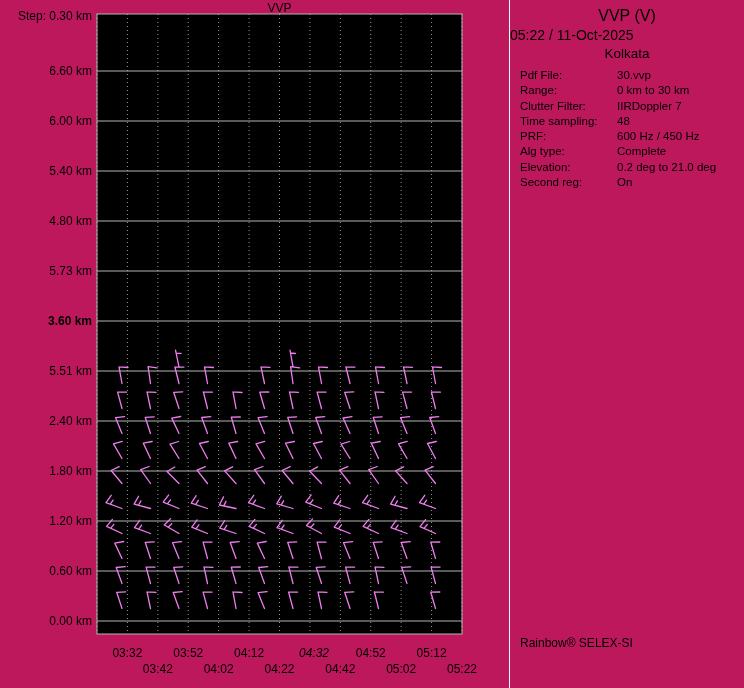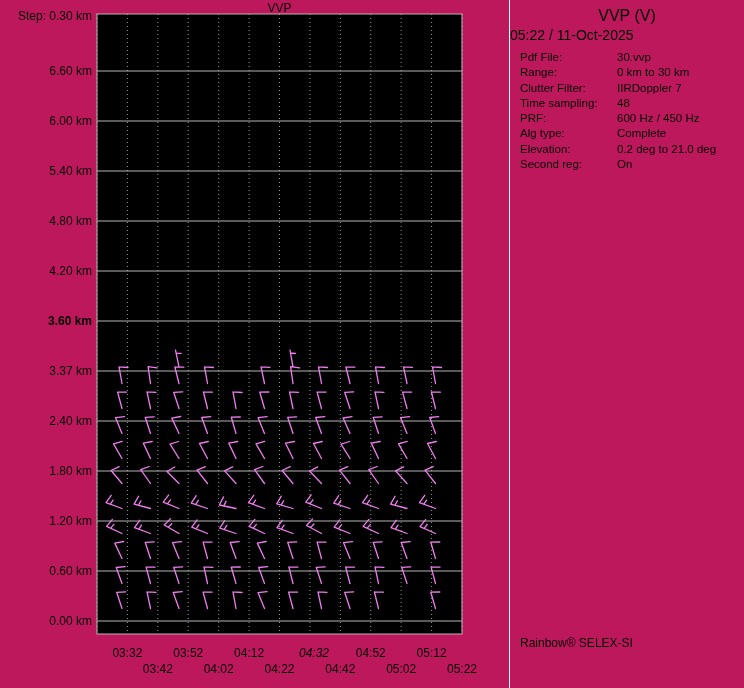--- a/index.html
+++ b/index.html
@@ -182,23 +182,23 @@
       <path d="M435.5 383.5 L432.5 366.8 M432.5 366.8 L441.5 367.5" stroke="#f07df0" stroke-width="1.3" fill="none" stroke-linecap="round"></path>
       <path d="M179.0 366.8 L175.5 350.2 M176.1 353.1 L181.1 353.4" stroke="#f07df0" stroke-width="1.3" fill="none" stroke-linecap="round"></path>
       <path d="M293.0 366.8 L290.0 350.1 M290.6 353.0 L295.5 353.5" stroke="#f07df0" stroke-width="1.3" fill="none" stroke-linecap="round"></path>
     </svg>
 
   <div id="y-labels">
       <div class="y-label" style="top: 64px;">6.60 km</div>
       <div class="y-label" style="top: 114px;">6.00 km</div>
       <div class="y-label" style="top: 164px;">5.40 km</div>
       <div class="y-label" style="top: 214px;">4.80 km</div>
-      <div class="y-label" style="top: 264px;">4.20 km</div>
+      <div class="y-label" style="top: 264px;">5.73 km</div>
       <div class="y-label" style="top: 314px; font-weight: bold;">3.60 km</div>
-      <div class="y-label" style="top: 364px;">3.37 km</div>
+      <div class="y-label" style="top: 364px;">5.51 km</div>
       <div class="y-label" style="top: 414px;">2.40 km</div>
       <div class="y-label" style="top: 464px;">1.80 km</div>
       <div class="y-label" style="top: 514px;">1.20 km</div>
       <div class="y-label" style="top: 564px;">0.60 km</div>
       <div class="y-label" style="top: 614px;">0.00 km</div>
     </div>
   <div id="x-labels">
       <div class="x-label" style="left: 97.4167px; top: 646px;">03:32</div>
       <div class="x-label" style="left: 127.833px; top: 662px;">03:42</div>
       <div class="x-label" style="left: 158.25px; top: 646px; text-align: center;">03:52</div>
@@ -211,20 +211,21 @@
       <div class="x-label" style="left: 371.167px; top: 662px;">05:02</div>
       <div class="x-label" style="left: 401.583px; top: 646px;">05:12</div>
       <div class="x-label" style="left: 432px; top: 662px;">05:22</div>
     </div>
 
   <div class="divider"></div>
 
   <div id="side-panel">
     <div class="panel-title">VVP (V)</div>
     <div class="panel-datetime">05:22 / 11-Oct-2025</div>
+    <div class="panel-site">Kolkata</div>
     <div id="info-rows">
         <div class="info-row">
           <span class="info-label">Pdf File:</span>
           <span class="info-value">30.vvp</span>
         </div>
         <div class="info-row">
           <span class="info-label">Range:</span>
           <span class="info-value">0 km to 30 km</span>
         </div>
         <div class="info-row">

